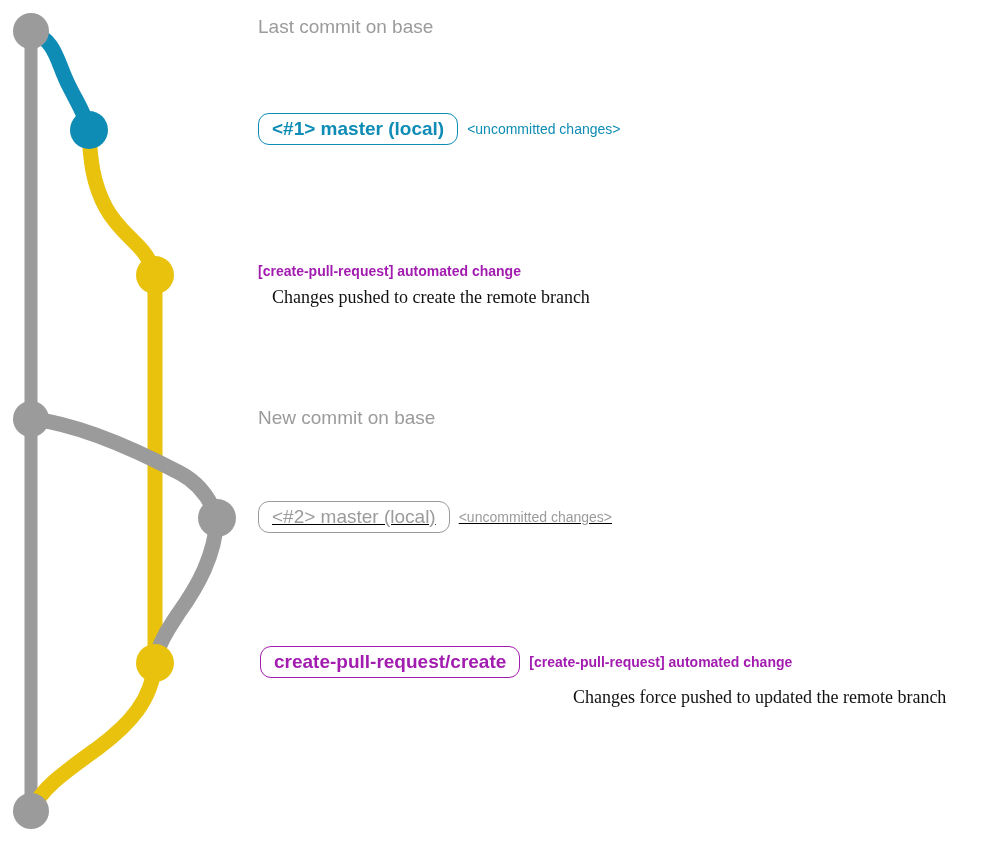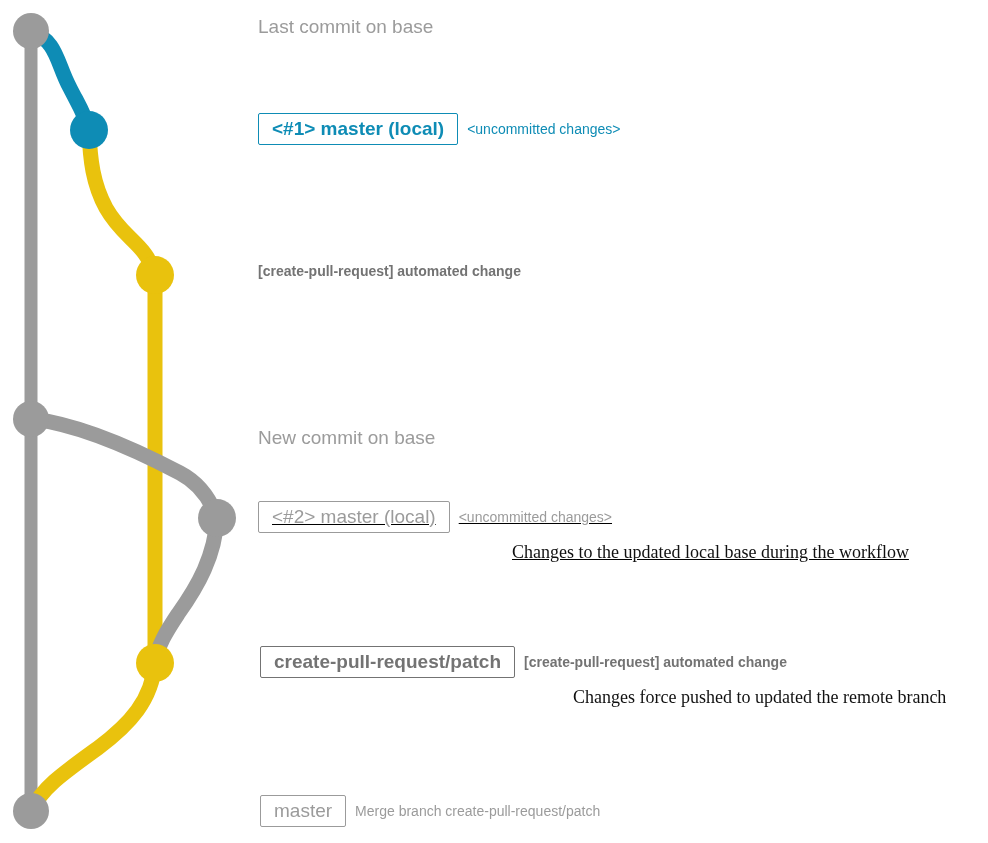--- a/index.html
+++ b/index.html
@@ -39,21 +39,21 @@
   .row {
     display: flex;
     align-items: center;
     gap: 9px;
     white-space: nowrap;
   }
 
   .badge {
     display: inline-block;
     border: 1.6px solid currentColor;
-    border-radius: 2px;
+    border-radius: 11px;
     padding: 5px 13px 6px 13px;
     font-size: 19px;
     font-weight: bold;
     line-height: 1;
     background: #ffffff;
   }
 
   .badge.plain {
     font-weight: normal;
   }
@@ -76,21 +76,21 @@
 
   .desc {
     font-family: "Liberation Serif", serif;
     font-size: 18px;
     color: #111111;
     white-space: nowrap;
     margin-top: 9px;
   }
 
   .c-teal  { color: #0e8cb5; }
-  .c-gold  { color: #737373; }
+  .c-gold  { color: #a21caf; }
   .c-gray  { color: #9b9b9b; }
 </style>
 </head>
 <body>
 
 <svg id="graph-svg" viewBox="0 0 988 843" xmlns="http://www.w3.org/2000/svg">
   <g fill="none" stroke-linecap="round" stroke-linejoin="round" stroke-width="13">
 
     <path d="M 31 31 L 31 811" stroke="#9b9b9b"></path>
 
@@ -130,44 +130,38 @@
     <div class="row">
       <span class="badge c-teal">&lt;#1&gt; master (local)</span>
       <span class="commit-msg c-teal">&lt;uncommitted changes&gt;</span>
     </div>
   </div>
 
   <div class="entry" style="left:258px; top:264px;">
     <div class="row">
       <span class="commit-msg bold c-gold">[create-pull-request] automated change</span>
     </div>
+    <div class="desc" style="margin-left:14px;">Changes pushed to create the remote branch</div>
   </div>
 
-  <div class="entry" style="left:258px; top:428px;">
+  <div class="entry" style="left:258px; top:408px;">
     <div class="row">
       <span class="plain-msg c-gray">New commit on base</span>
     </div>
   </div>
 
   <div class="entry" style="left:258px; top:501px;text-decoration:underline;">
     <div class="row">
       <span class="badge plain c-gray">&lt;#2&gt; master (local)</span>
       <span class="commit-msg c-gray">&lt;uncommitted changes&gt;</span>
     </div>
-    <div class="desc" style="margin-left:254px;">Changes to the updated local base during the workflow</div>
   </div>
 
   <div class="entry" style="left:260px; top:646px;">
     <div class="row">
-      <span class="badge c-gold">create-pull-request/patch</span>
+      <span class="badge c-gold">create-pull-request/create</span>
       <span class="commit-msg bold c-gold">[create-pull-request] automated change</span>
     </div>
     <div class="desc" style="margin-left:313px;">Changes force pushed to updated the remote branch</div>
   </div>
 
-  <div class="entry" style="left:260px; top:795px;">
-    <div class="row">
-      <span class="badge plain c-gray">master</span>
-      <span class="commit-msg c-gray">Merge branch create-pull-request/patch</span>
-    </div>
-  </div>
 
 </div>
 
 </body></html>

